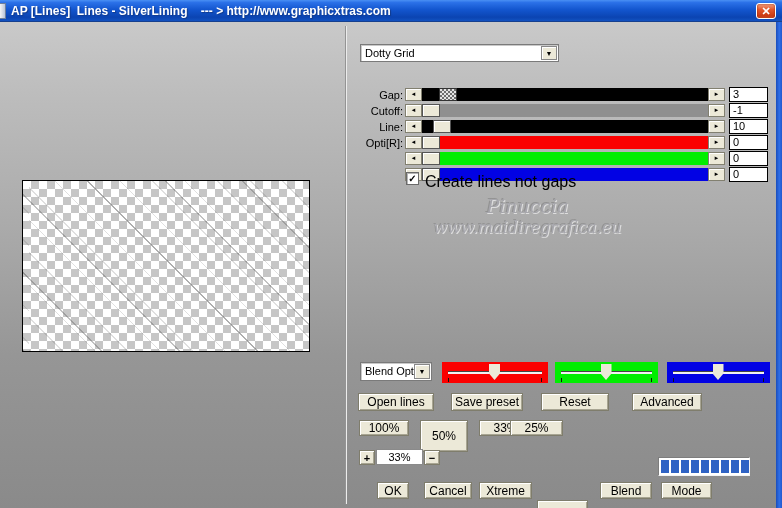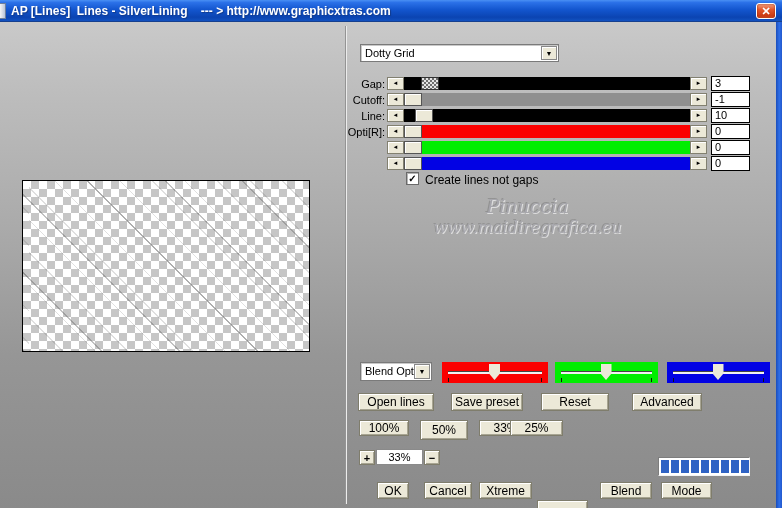--- a/index.html
+++ b/index.html
@@ -65,21 +65,21 @@
   .combo .combo-arrow{
     position:absolute;right:1px;top:1px;bottom:1px;width:16px;
     background:var(--button_face);border:1px solid #888;
     box-shadow:inset 1px 1px 0 #fff;
     font-size:7px;color:#000;text-align:center;line-height:14px;
   }
   .preset-combo{left:360px;top:44px;width:199px;height:18px;padding-left:24px;}
   .blend-combo{left:360px;top:362px;width:72px;height:19px;}
   .blend-combo .combo-text{right:16px;}
   
-  .srow{position:absolute;left:324px;width:430px;height:25px;}
+  .srow{position:absolute;left:342px;width:430px;height:25px;margin-top:11px;}
   .slabel{
     position:absolute;left:0;top:1px;width:61px;height:13px;line-height:13px;
     text-align:right;font-size:11px;color:#000;
   }
   .sarrow{
     position:absolute;top:0;width:17px;height:13px;background:var(--button_face);
     border:1px solid #828070;box-shadow:inset 1px 1px 0 #fff;
     font-size:6px;color:#000;text-align:center;line-height:11px;cursor:pointer;
   }
   .sarrow.left{left:63px;}
@@ -108,21 +108,21 @@
     padding-left:3px;color:#000;
   }
   
   .check-row{position:absolute;left:406px;top:172px;height:14px;}
   .check-box{
     position:absolute;left:0;top:0;width:13px;height:13px;background:#fff;
     border:1px solid #6a6a6a;box-shadow:inset 1px 1px 0 #b5b5b5;
     font-size:10px;font-weight:bold;line-height:11px;text-align:center;color:#000;cursor:pointer;
   }
   .check-label{
-    position:absolute;left:19px;top:1px;font-size:12px;color:#000;white-space:nowrap;
+    position:absolute;left:19px;top:1px;font-size:16px;color:#000;white-space:nowrap;
   }
   
   .watermark{position:absolute;left:415px;top:195px;width:225px;text-align:center;}
   .wm-name{
     font-family:"DejaVu Serif",serif;font-style:italic;font-size:19px;
     color:#a6a6ac;text-shadow:1px 1px 0 rgba(255,255,255,.6),-1px -1px 0 rgba(96,96,96,.35);
   }
   .wm-url{
     font-family:"DejaVu Serif",serif;font-style:italic;font-size:16px;margin-top:1px;
     color:#a8a8ae;text-shadow:1px 1px 0 rgba(255,255,255,.6),-1px -1px 0 rgba(96,96,96,.3);
@@ -276,21 +276,21 @@
     <div class="groove"></div>
     <div class="tthumb"></div>
   </div>
 
   <button class="btn" style="left:358px;top:393px;width:76px">Open lines</button>
   <button class="btn" style="left:451px;top:393px;width:72px">Save preset</button>
   <button class="btn" style="left:541px;top:393px;width:68px">Reset</button>
   <button class="btn" style="left:632px;top:393px;width:70px">Advanced</button>
 
   <button class="btn" style="left:359px;top:420px;width:50px;height:16px">100%</button>
-  <button class="btn" style="left:420px;top:420px;width:48px;height:20px">50%</button>
+  <button class="btn" style="left:420px;top:420px;width:48px;height:32px">50%</button>
   <button class="btn" style="left:479px;top:420px;width:53px;height:16px">33%</button>
   <button class="btn" style="left:510px;top:420px;width:53px;height:16px">25%</button>
 
   <button class="btn zoom-plus">+</button>
   <div class="zoom-value">33%</div>
   <button class="btn zoom-minus">−</button>
 
   <div class="progress">
       <div class="pseg"></div>
       <div class="pseg"></div>

